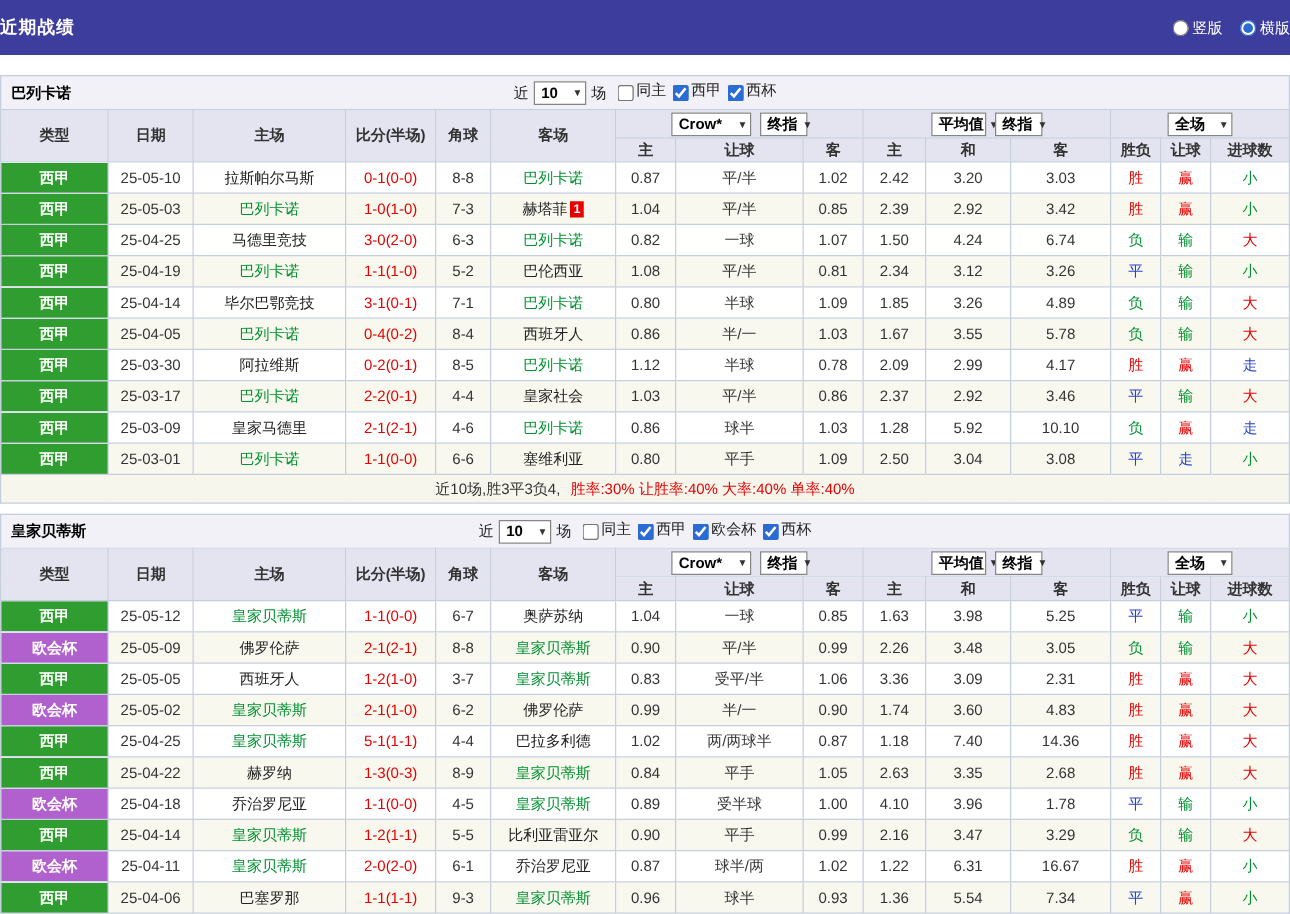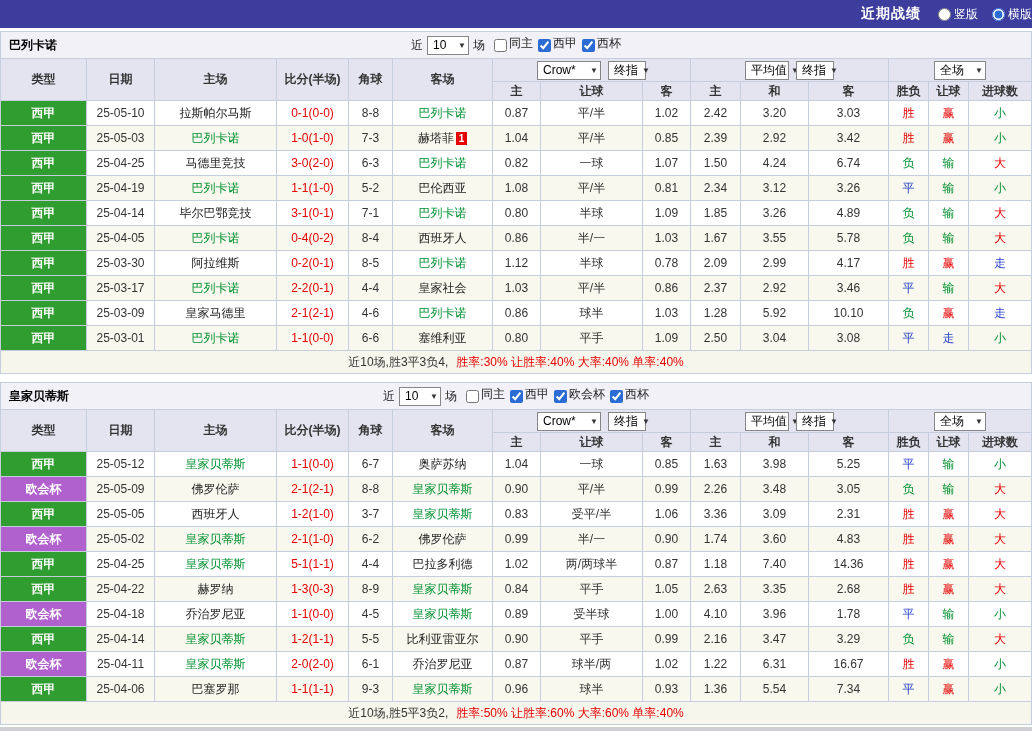--- a/index.html
+++ b/index.html
@@ -1,36 +1,36 @@
 <!DOCTYPE html>
 <html><head>
 <meta charset="utf-8">
 <style>
   *{box-sizing:border-box}
   html,body{margin:0;padding:0}
   body{background:#cfd0d4;font-family:"Liberation Sans","DejaVu Sans",sans-serif;font-size:12px;color:#222;width:1032px}
   .page{width:1032px;background:#fff;padding-bottom:2px}
 
   
-  .topbar{height:28px;background:#3d3d9e;display:flex;align-items:center;justify-content:flex-end;gap:17px;color:#fff}
+  .topbar{height:44px;background:#3d3d9e;display:flex;align-items:center;justify-content:space-between;gap:17px;color:#fff}
   .topbar-title{font-weight:bold;font-size:14px;letter-spacing:1px}
   .radio-group{display:flex;align-items:center;gap:14px}
   .radio-group label{display:inline-flex;align-items:center;gap:3px;cursor:pointer}
   input[type=radio],input[type=checkbox]{accent-color:#2b6bd4;margin:0;width:13px;height:13px;vertical-align:middle}
 
   
-  .section{margin-top:3px}
+  .section{margin-top:16px}
   .section + .section{margin-top:8px}
   .section-bar{position:relative;height:27px;display:flex;align-items:center;justify-content:center;background:#f1f1f7;border:1px solid #c6cede;border-bottom:none}
   .team-name{position:absolute;left:8px;font-weight:bold;color:#000}
   .filters{display:flex;align-items:center;gap:4px}
   .cb-label{display:inline-flex;align-items:flex-end;gap:2px;margin-left:5px;cursor:pointer}
 
   
-  .selbox{display:inline-flex;align-items:center;justify-content:space-between;border:1px solid #868686;background:#fff;height:19px;padding:0 2px 0 5px;vertical-align:middle;color:#000;font-weight:normal;cursor:pointer}
+  .selbox{display:inline-flex;align-items:center;justify-content:space-between;border:1px solid #868686;background:#fff;height:19px;padding:0 2px 0 5px;vertical-align:middle;color:#000;font-weight:bold;cursor:pointer}
   .selbox .arr{font-size:8px;margin-left:4px;color:#333}
   .w-count{width:42px}.w-co{width:64px}.w-fin{width:38px}.w-avg{width:44px}.w-full{width:52px}
   .selrow{display:flex;justify-content:center;align-items:flex-end;gap:7px}
 
   
   table{border-collapse:collapse;table-layout:fixed;width:1032px;border:1px solid #aeb8d0}
   th,td{border:1px solid #c6cede;padding:0 2px;text-align:center;white-space:nowrap;overflow:hidden}
   thead th{background:#e4e4f1;font-weight:bold;color:#333}
   thead tr.h1 th{height:23px}
   thead tr.h2 th{height:19px}

